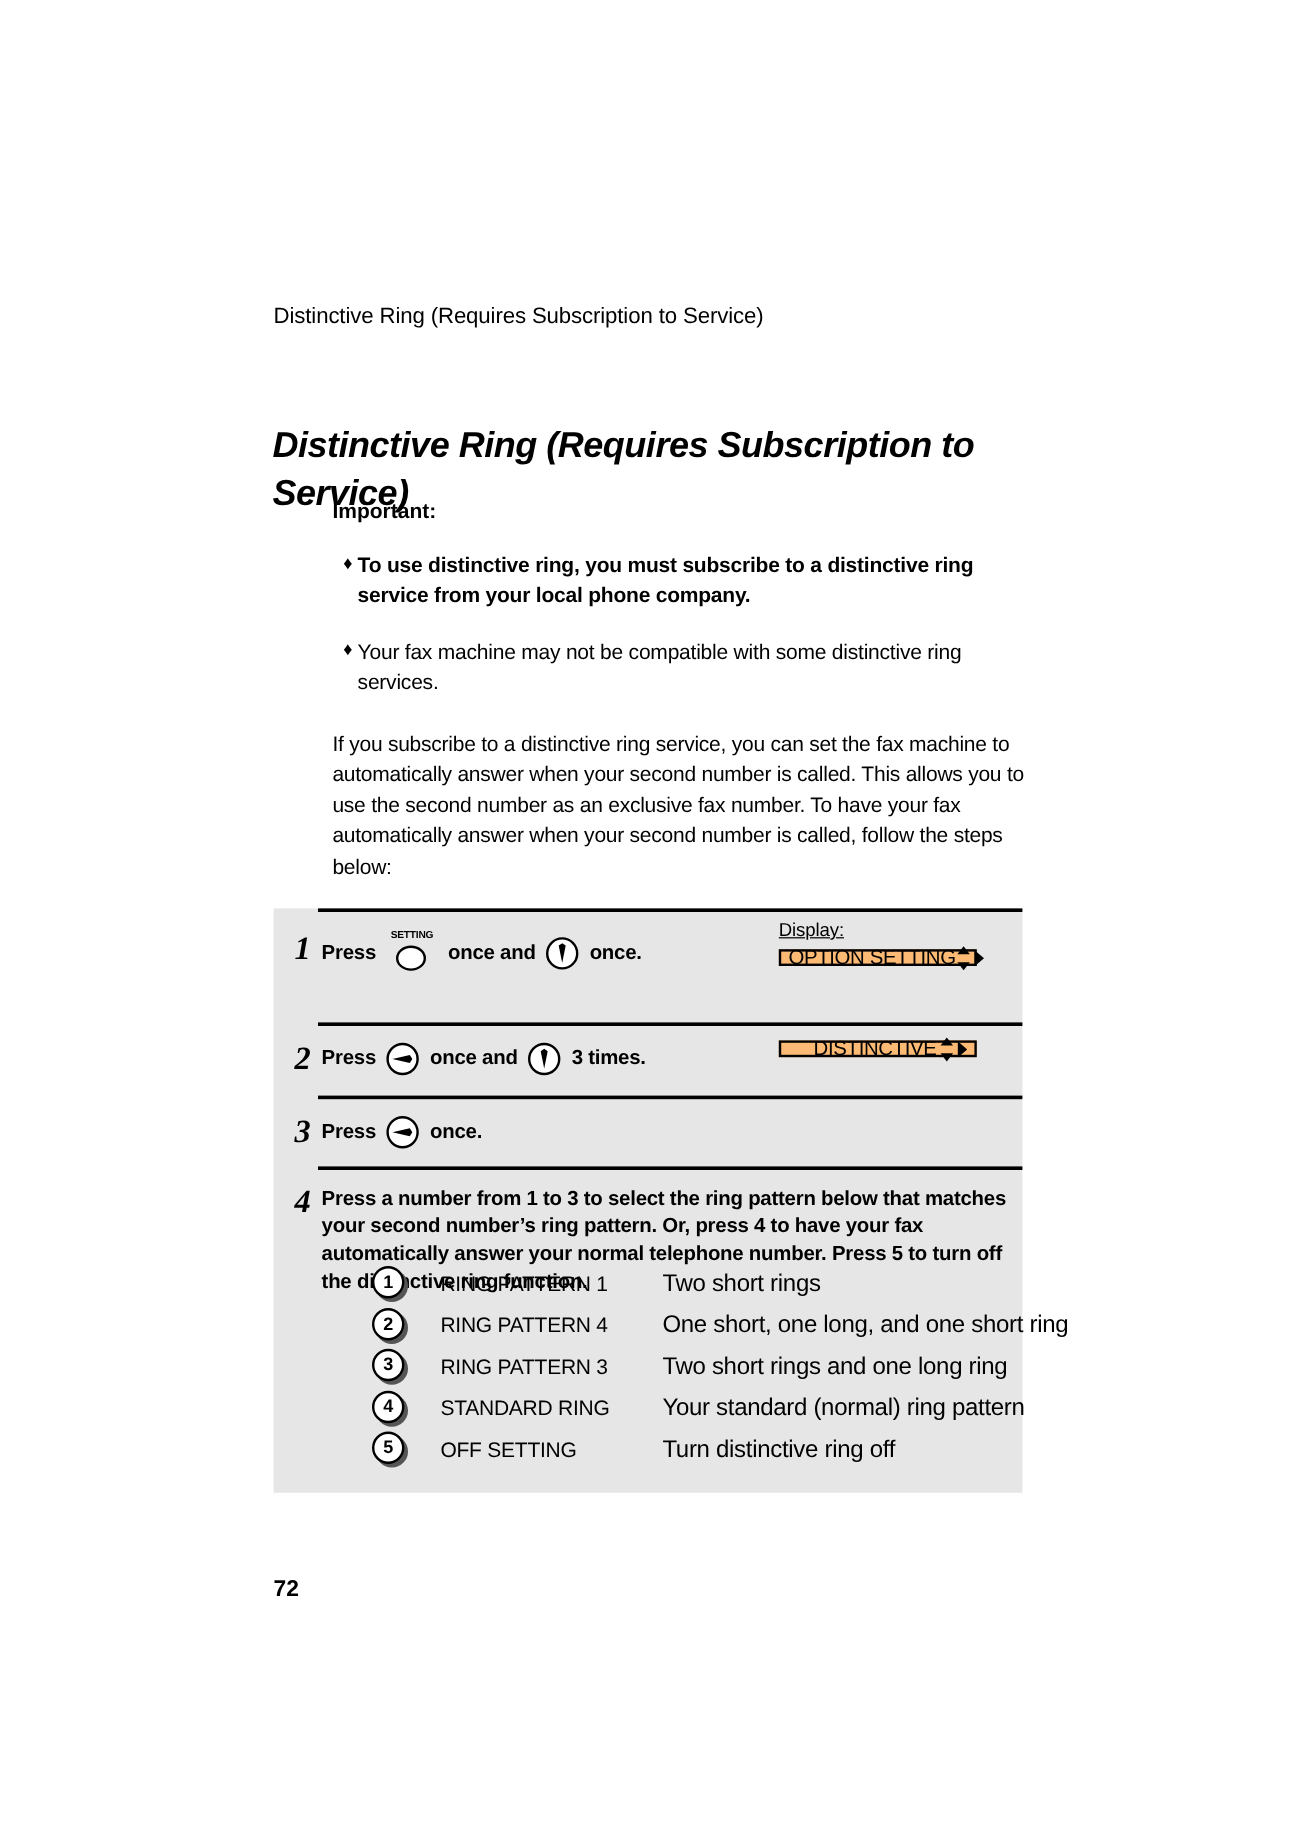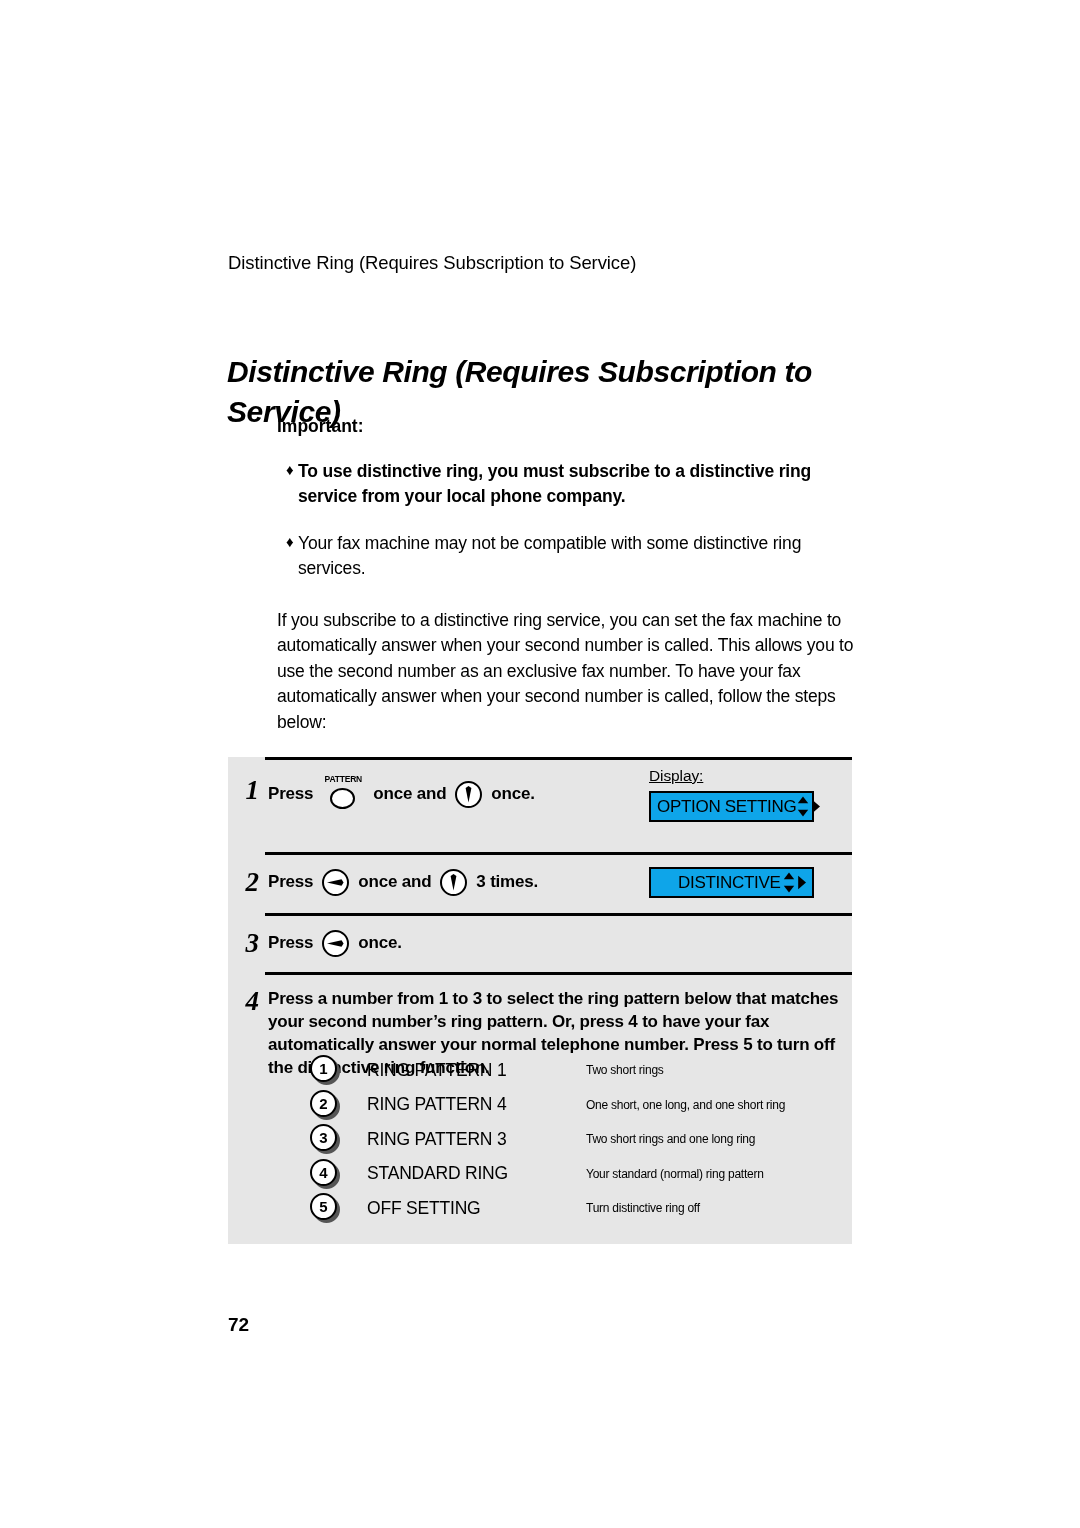--- a/index.html
+++ b/index.html
@@ -189,22 +189,22 @@
   .display-label {
     position: absolute;
     font-size: 15.5px;
     font-weight: normal;
     letter-spacing: -0.1px;
   }
   .lcd {
     position: absolute;
     box-sizing: border-box;
     border: 2.6px solid #000;
-    background: #0ea5e9;
-    height: 31px;
+    background: #fdba74;
+    height: 14px;
     display: flex;
     align-items: center;
     padding: 0 5px 0 6px;
   }
   .lcd-text {
     font-size: 17px;
     letter-spacing: -0.3px;
     white-space: nowrap;
     flex: 1 1 auto;
   }
@@ -257,24 +257,23 @@
   }
   .pattern-name {
     flex: 0 0 212px;
     padding-left: 27px;
     box-sizing: border-box;
     font-size: 17.5px;
     letter-spacing: -0.2px;
   }
   .pattern-desc {
     flex: 1 1 auto;
-    font-size: 12px;
+    font-size: 20px;
     letter-spacing: -0.25px;
     white-space: nowrap;
-    margin-left: 34px;
   }
 
   
   .folio {
     position: absolute;
     left: 228px;
     top: 1314px;
     font-size: 19px;
     font-weight: bold;
   }
@@ -313,21 +312,21 @@
     <div class="rule" style="top:0px;"></div>
 
     <div class="step" style="position:absolute; left:0; top:20px; width:624px;">
       <div class="step-inner">
         <div class="step-num">1</div>
         <div class="step-body">
           <div class="inline-line">
             <span>Press</span>
             <span class="gap"></span>
             <span class="key-function">
-              <span class="fn-label">PATTERN</span>
+              <span class="fn-label">SETTING</span>
               <span class="fn-oval"></span>
             </span>
             <span class="gap"></span>
             <span>once and</span>
             <span class="gap"></span>
             <span class="key-circle">
               <svg width="23" height="23" viewBox="0 0 23 23">
                 <polygon points="11.5,19.5 8.6,5.0 11.5,3.0 14.4,5.0" fill="#000"></polygon>
               </svg>
             </span>

